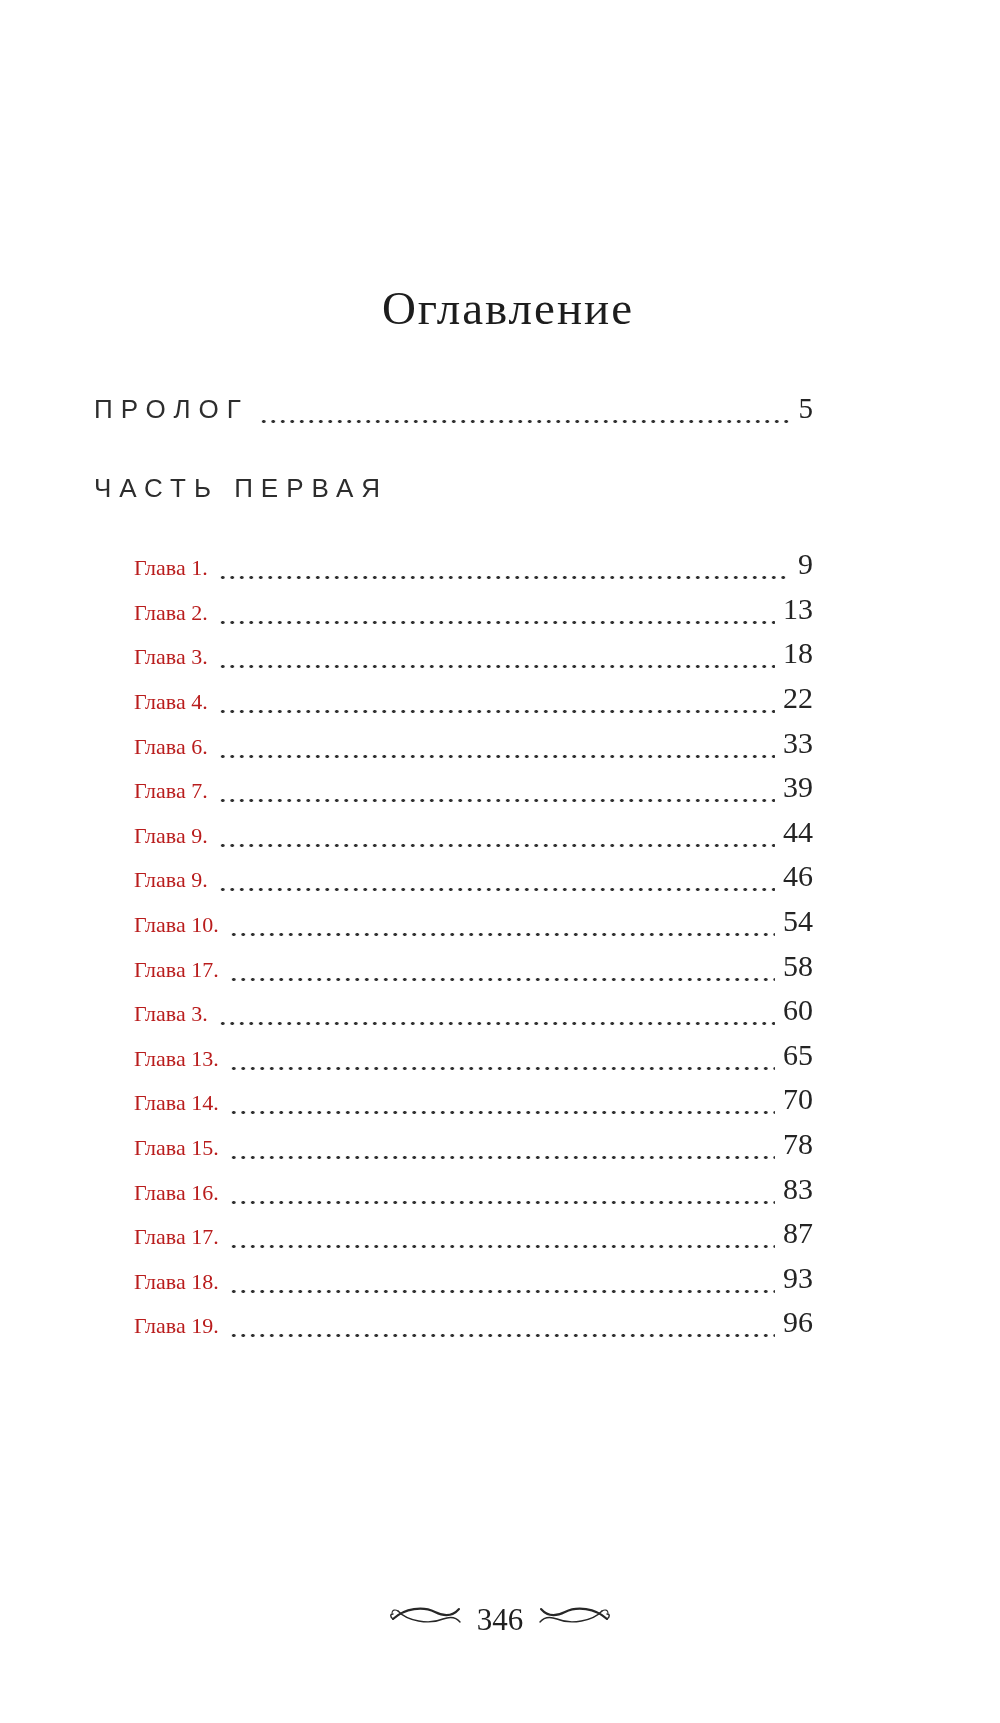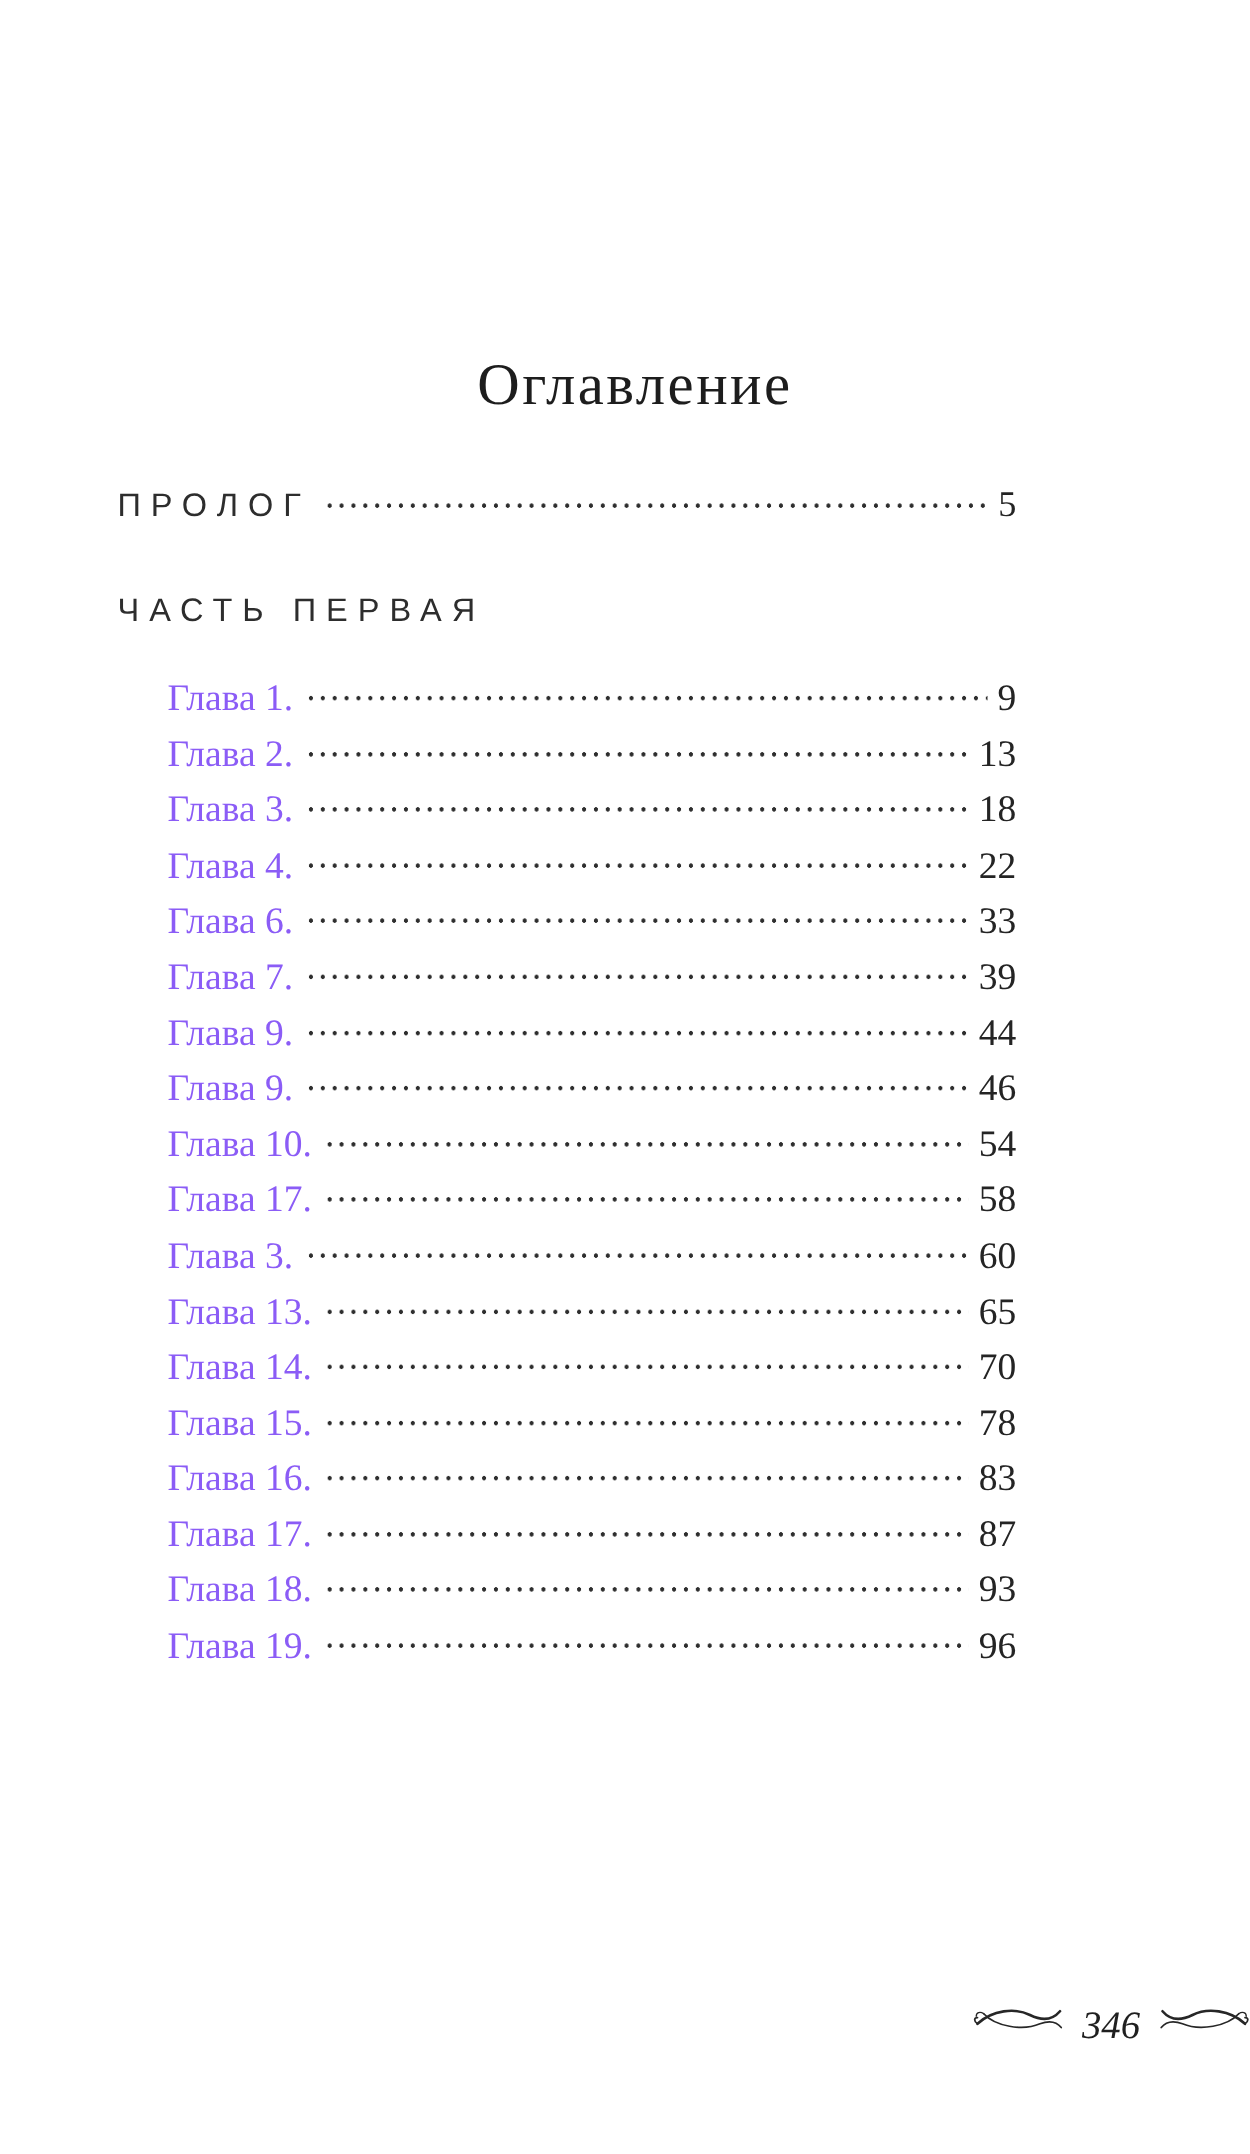--- a/index.html
+++ b/index.html
@@ -32,21 +32,21 @@
     color: #1d1d1d;
     line-height: 1.1;
   }
   
   .toc {
     margin-left: 78px;
     width: 719px;
   }
   .row {
     display: flex;
-    align-items: center;
+    align-items: flex-end;
   }
   .prologue-row {
     margin-top: 50px;
     height: 40px;
   }
   .sans-caps {
     font-family: "Liberation Sans", sans-serif;
     font-weight: 400;
     font-size: 26px;
     letter-spacing: 8px;
@@ -59,23 +59,23 @@
   }
   .chapters {
     margin-top: 24px;
   }
   .chapter-row {
     height: 44.6px;
     margin-left: 40px;
   }
   .chapter-label {
     font-family: "Liberation Serif", "DejaVu Serif", serif;
-    font-size: 30px;
-    font-weight: 400;
-    color: #8b5cf6;
+    font-size: 22px;
+    font-weight: 400;
+    color: #b91c1c;
     white-space: nowrap;
   }
   .page-num {
     font-family: "Liberation Serif", "DejaVu Serif", serif;
     font-size: 30px;
     font-weight: 400;
     color: #242424;
     white-space: nowrap;
   }
   .prologue-row .page-num { font-size: 29px; }
@@ -89,24 +89,23 @@
     background-repeat: repeat-x;
     background-position: left bottom;
   }
   
   .footer {
     position: absolute;
     top: 1598px;
     left: 0;
     width: 100%;
     display: flex;
-    justify-content: flex-end;
+    justify-content: center;
     align-items: center;
     gap: 16px;
-    font-style: italic;
   }
   .folio {
     font-family: "Liberation Serif", "DejaVu Serif", serif;
     font-size: 31px;
     color: #1f1f1f;
     line-height: 1;
     padding-top: 6px;
   }
   .flourish {
     display: block;

